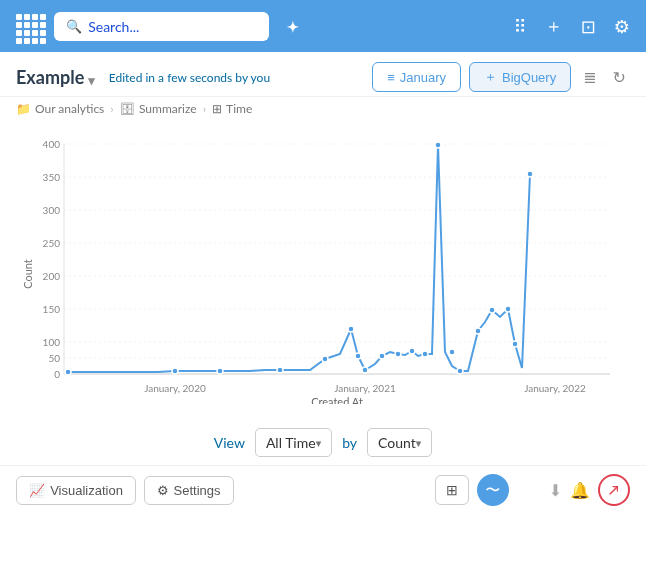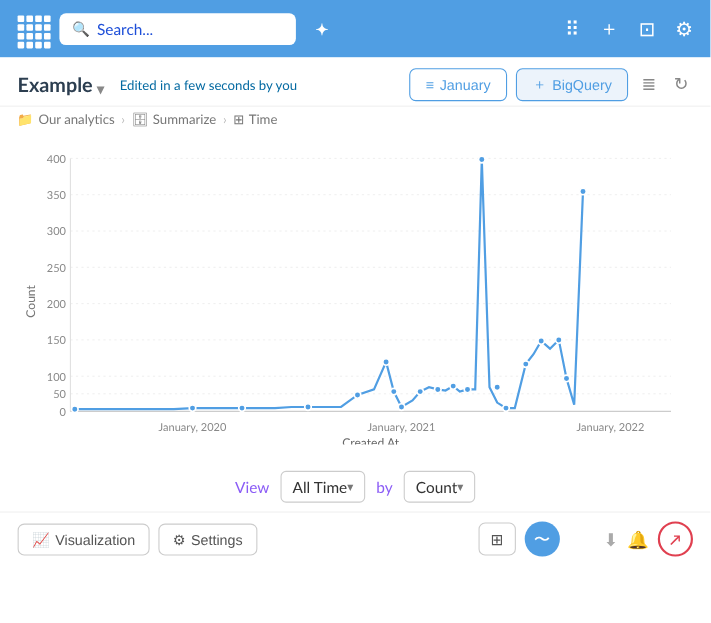--- a/index.html
+++ b/index.html
@@ -95,21 +95,21 @@
       height: 290px;
       position: relative;
     }
 
     
     .controls-bar {
       display: flex; align-items: center; justify-content: center;
       gap: 10px; padding: 14px 0 8px 0;
       font-size: 14px; color: #555;
     }
-    .ctrl-label { color: #8b5cf6; }
+    .ctrl-label { color: #0369a1; }
     .ctrl-select {
       display: flex; align-items: center; gap: 0;
       border: 1px solid #ccc; border-radius: 5px;
       padding: 5px 10px; background: #fff; cursor: pointer;
       font-size: 14px; color: #333;
     }
     .ctrl-select .chevron { font-size: 11px; color: #777; }
 
     
     .bottom-bar {

